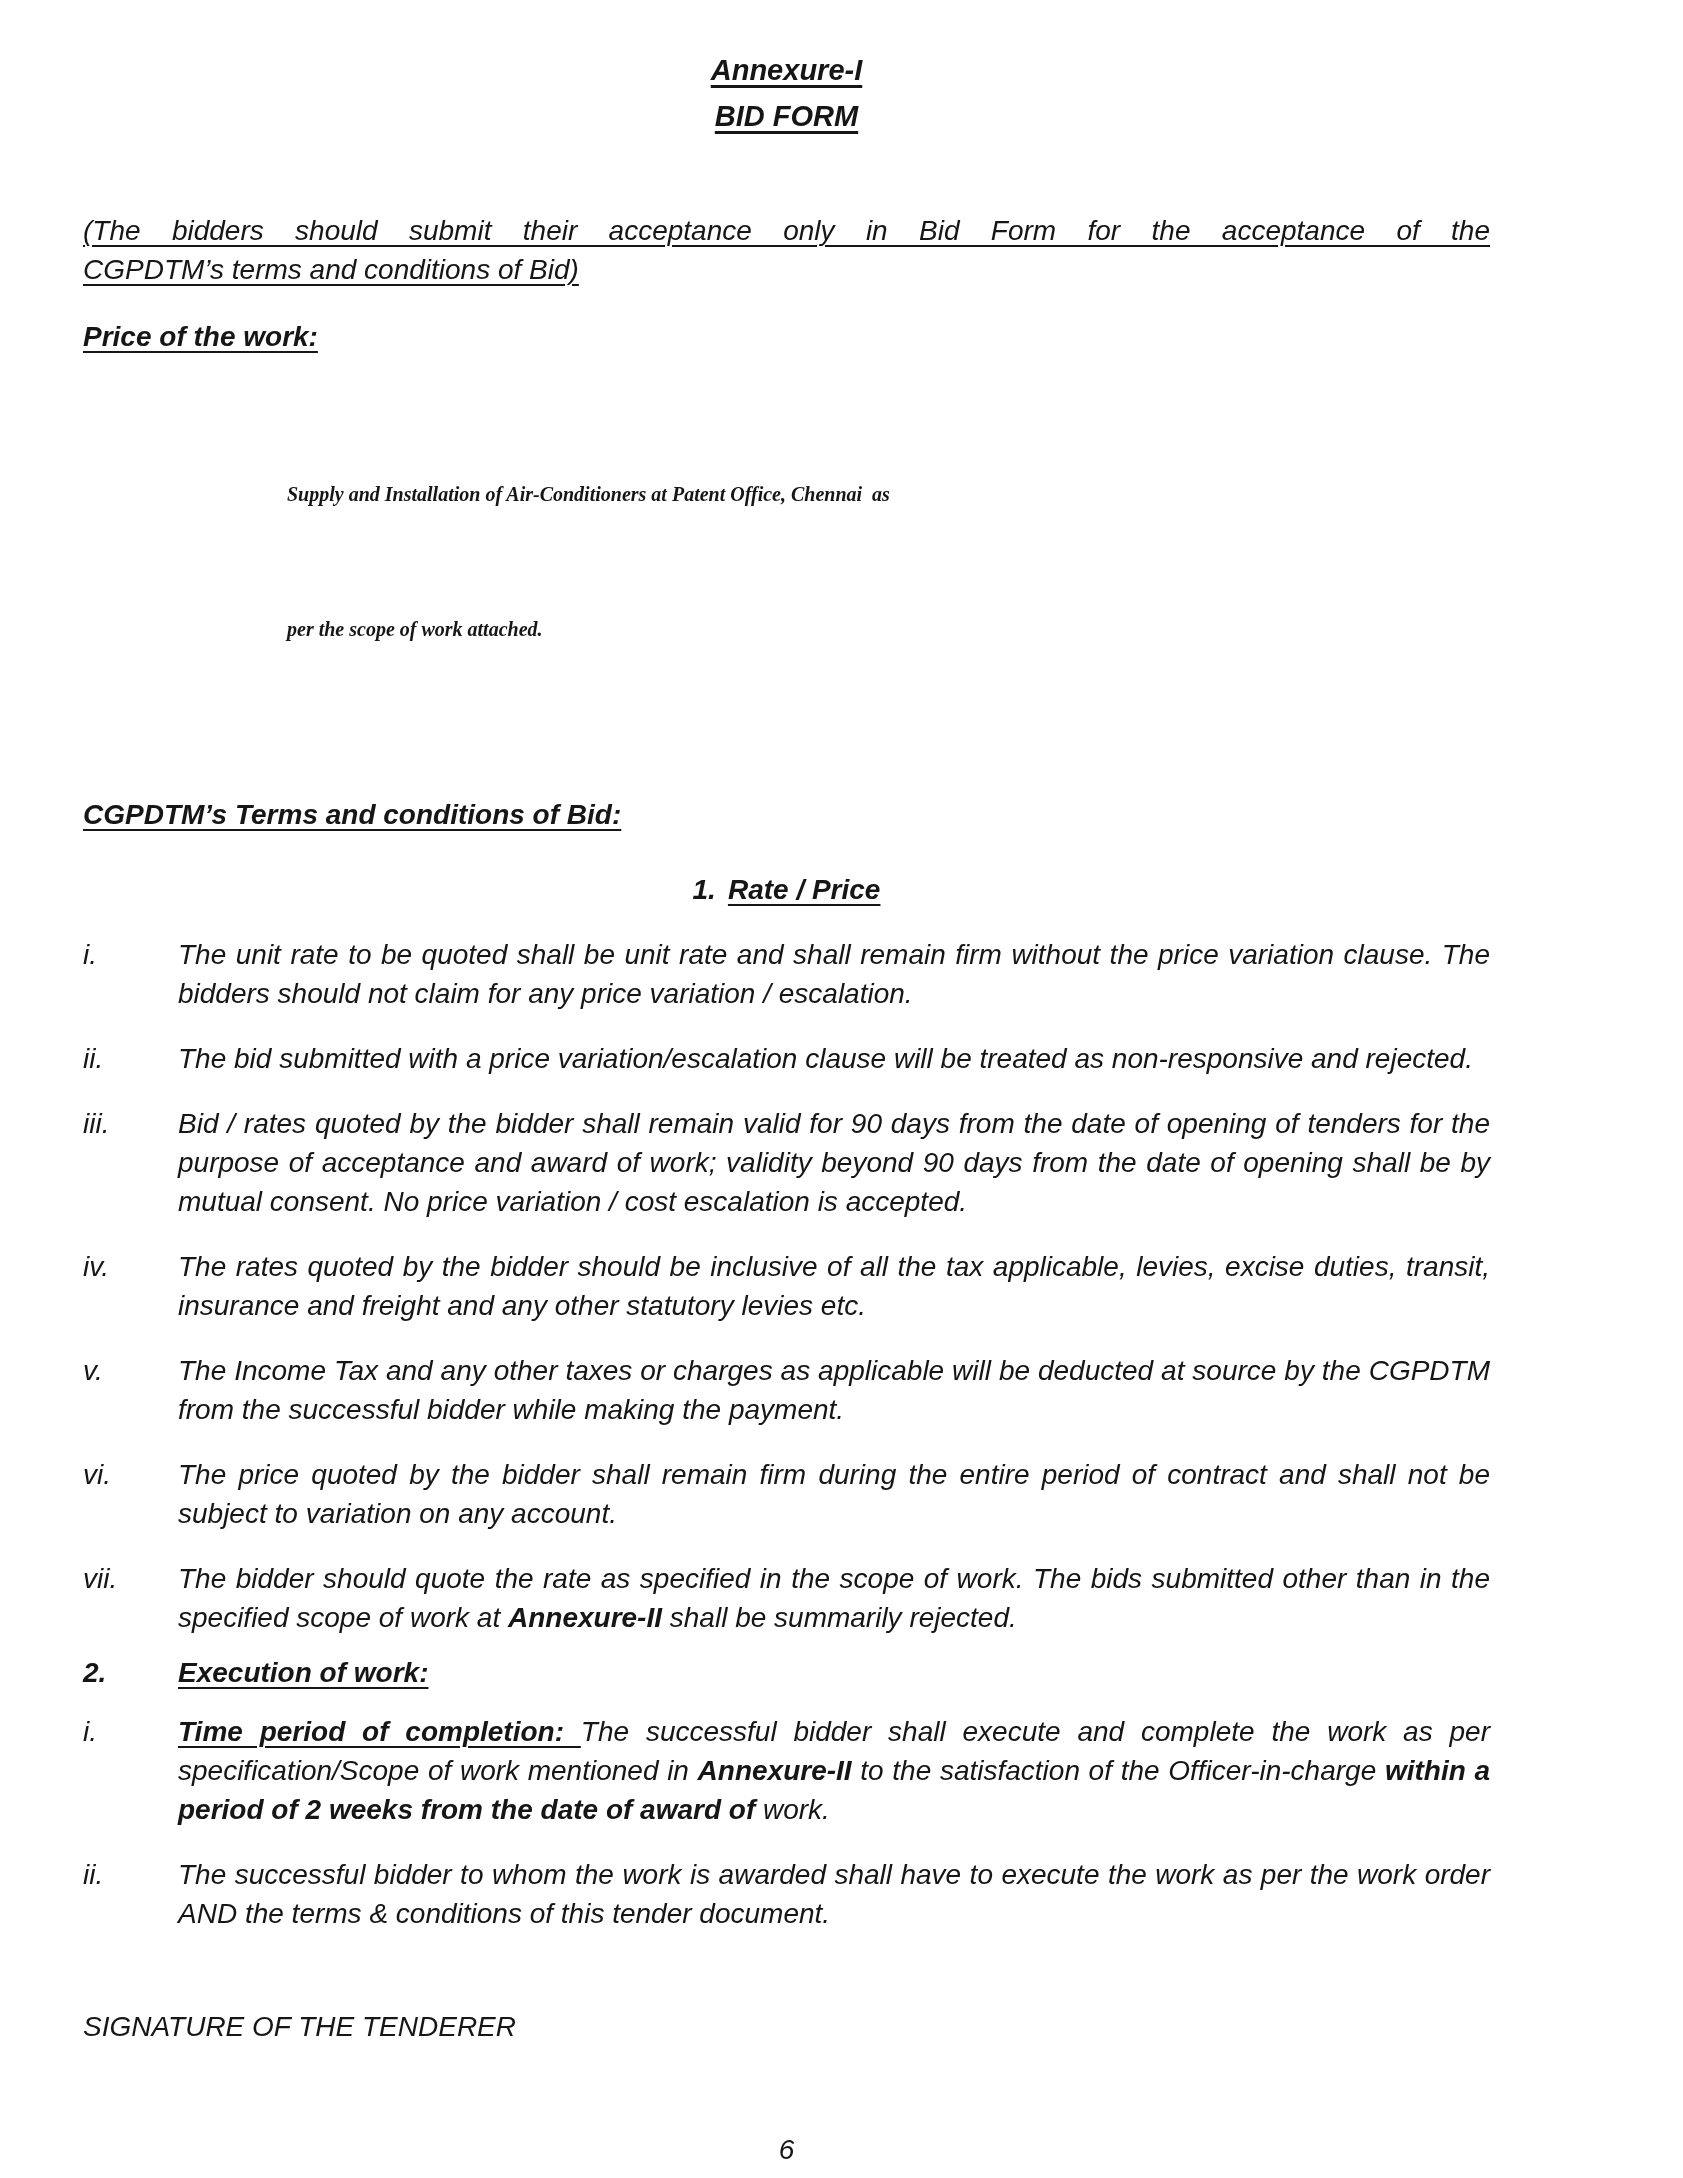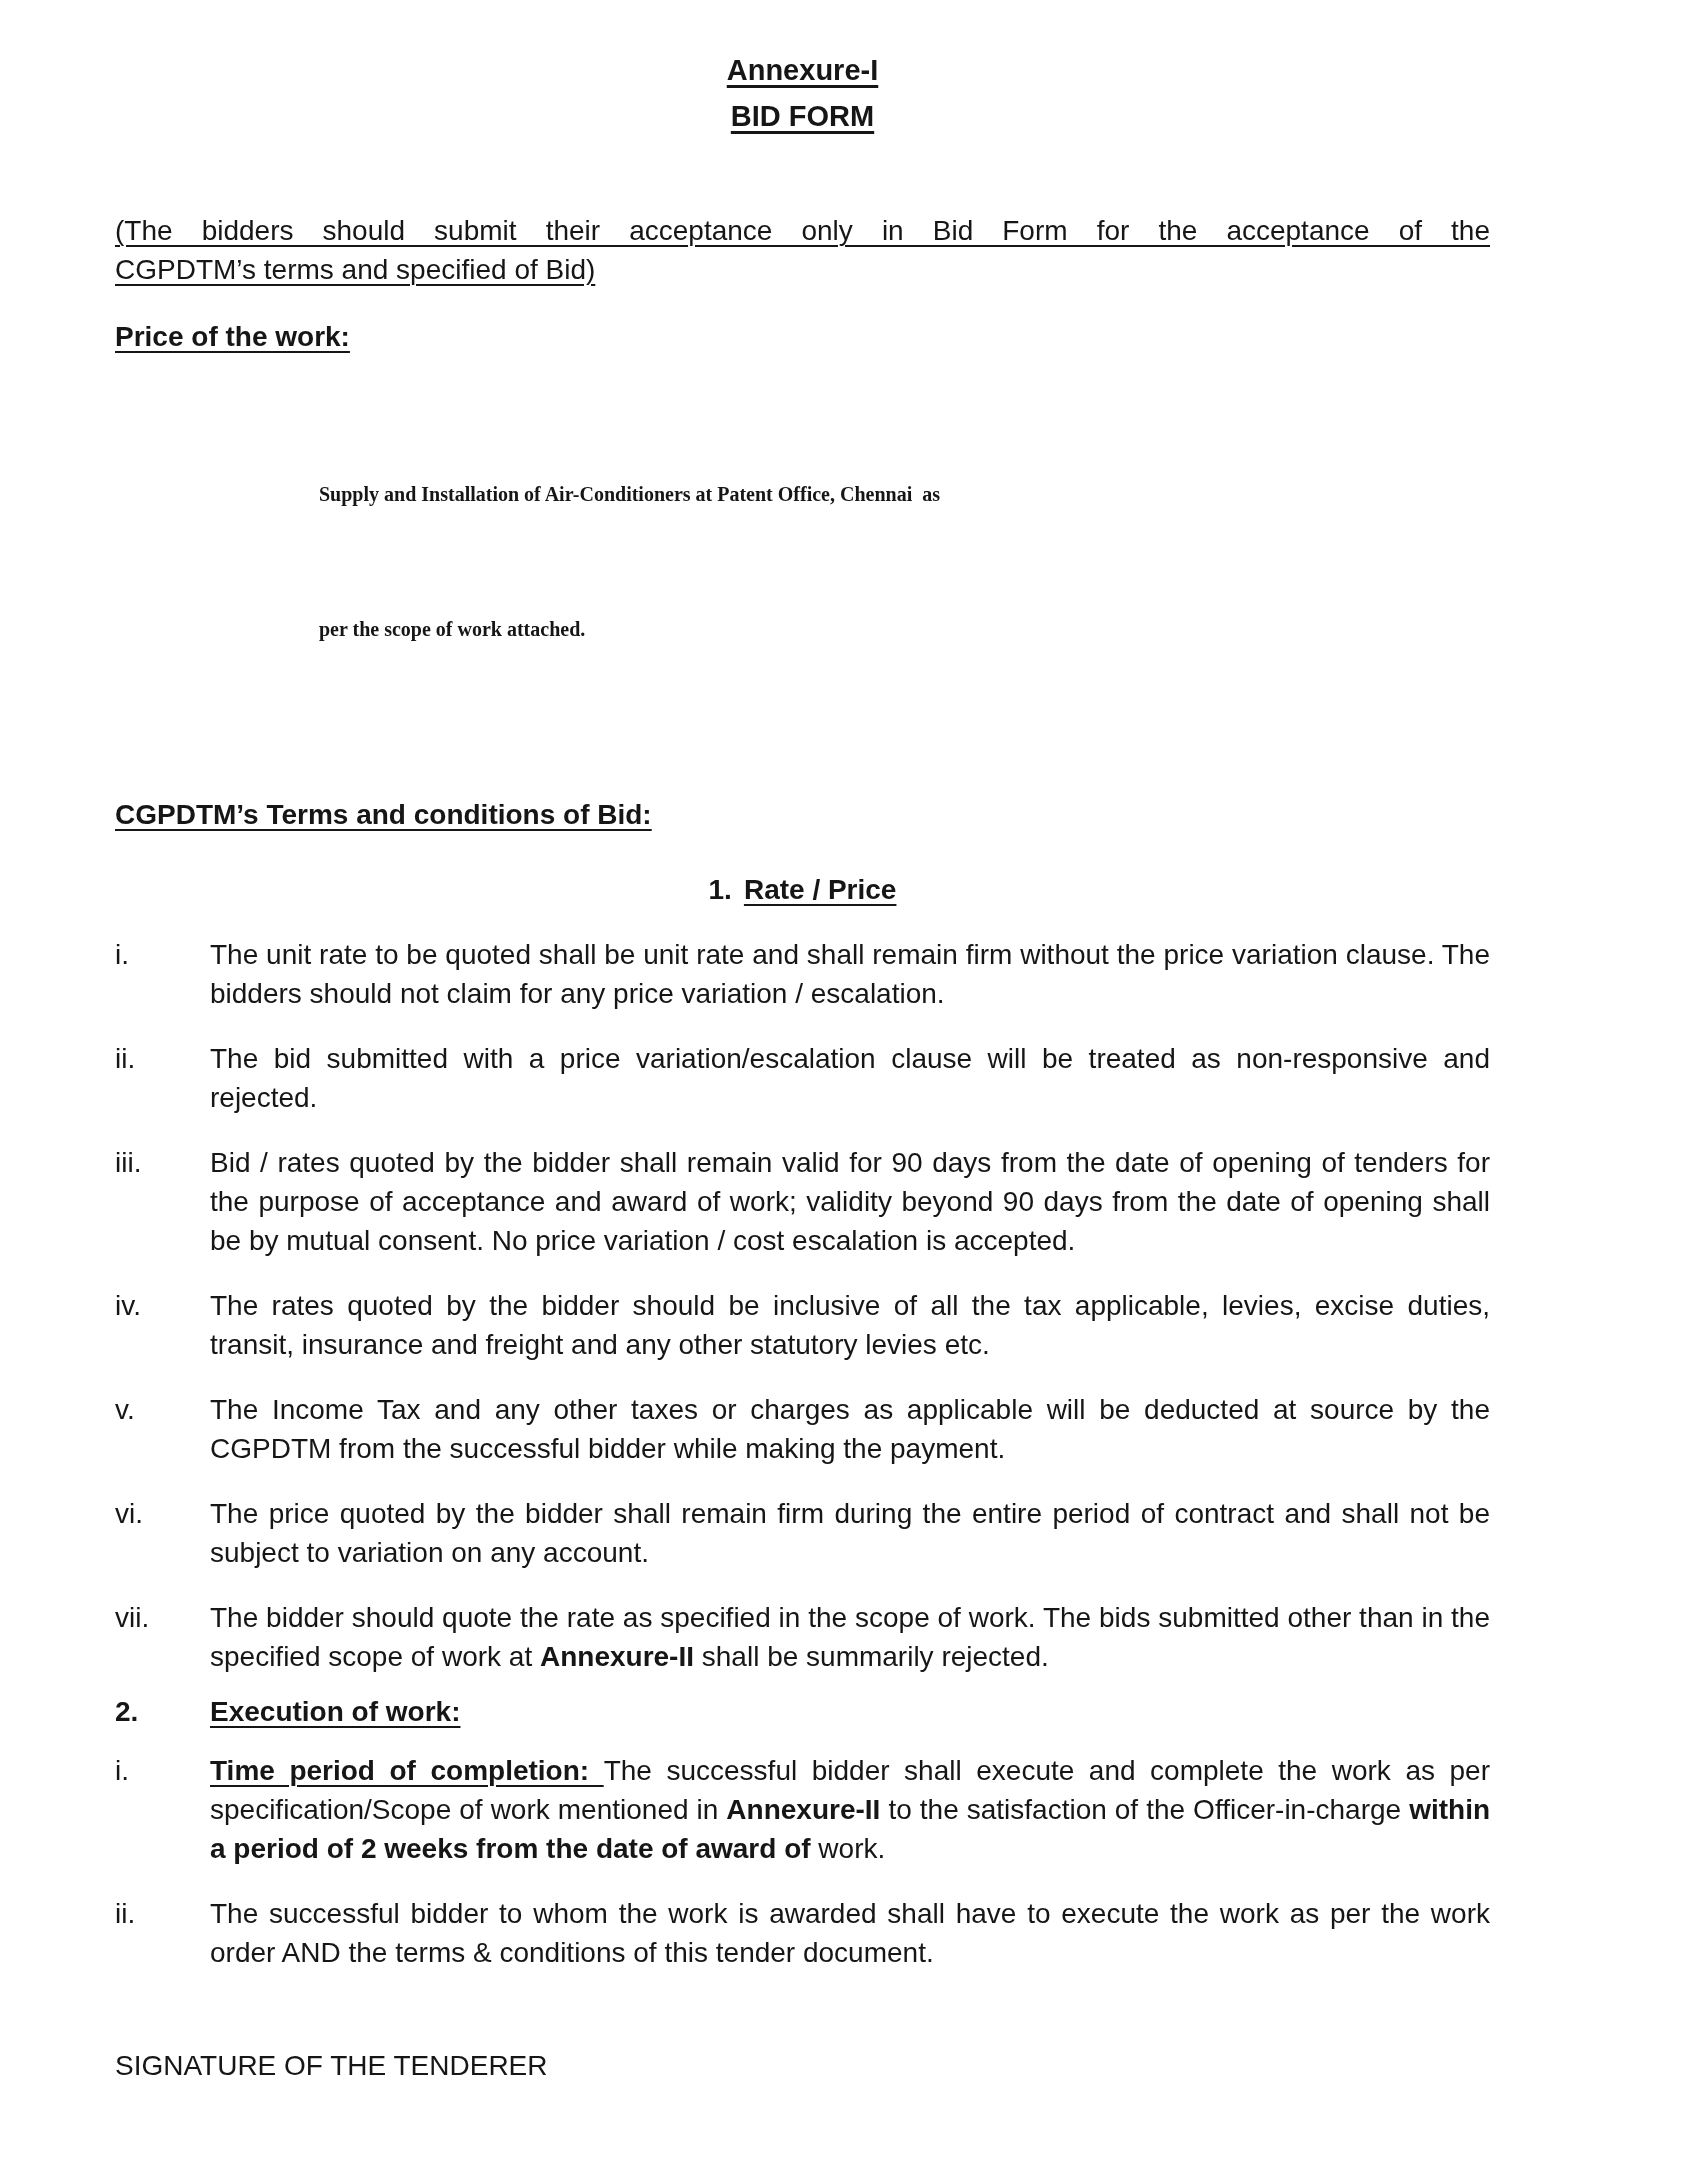--- a/index.html
+++ b/index.html
@@ -6,22 +6,23 @@
   html, body { background: #ffffff; }
   .page {
     position: relative;
     width: 1683px;
     height: 2178px;
     background: #ffffff;
     color: #161616;
     font-family: "Liberation Sans", "DejaVu Sans", sans-serif;
     font-size: 28px;
     line-height: 39px;
-    padding: 50px 193px 0 115px;
+    padding: 50px 193px 0 83px;
     overflow: hidden;
+    font-style: italic;
   }
   .b  { font-weight: bold; }
   .bu { font-weight: bold; text-decoration: underline; text-decoration-thickness: 2px; text-underline-offset: 5px; }
 
   .doc-h {
     text-align: center;
     font-weight: bold;
     font-size: 29px;
     line-height: 40px;
   }
@@ -67,21 +68,21 @@
   <div class="doc-h">
     <span>Annexure-I</span>
   </div>
 
   <div class="doc-h sub">
     <span>BID FORM</span>
   </div>
 
   <div class="intro">
     <div class="l1">(The bidders should submit their acceptance only in Bid Form for the acceptance of the</div>
-    <div class="l2">CGPDTM’s terms and specified of Bid)</div>
+    <div class="l2">CGPDTM’s terms and conditions of Bid)</div>
   </div>
 
   <div class="name-label bu">Price of the work:</div>
 
   <div class="work-title">
     <div>Supply and Installation of Air-Conditioners at Patent Office, Chennai  as</div>
     <div>per the scope of work attached.</div>
   </div>
 
   <div class="terms-heading bu">CGPDTM’s Terms and conditions of Bid:</div>

